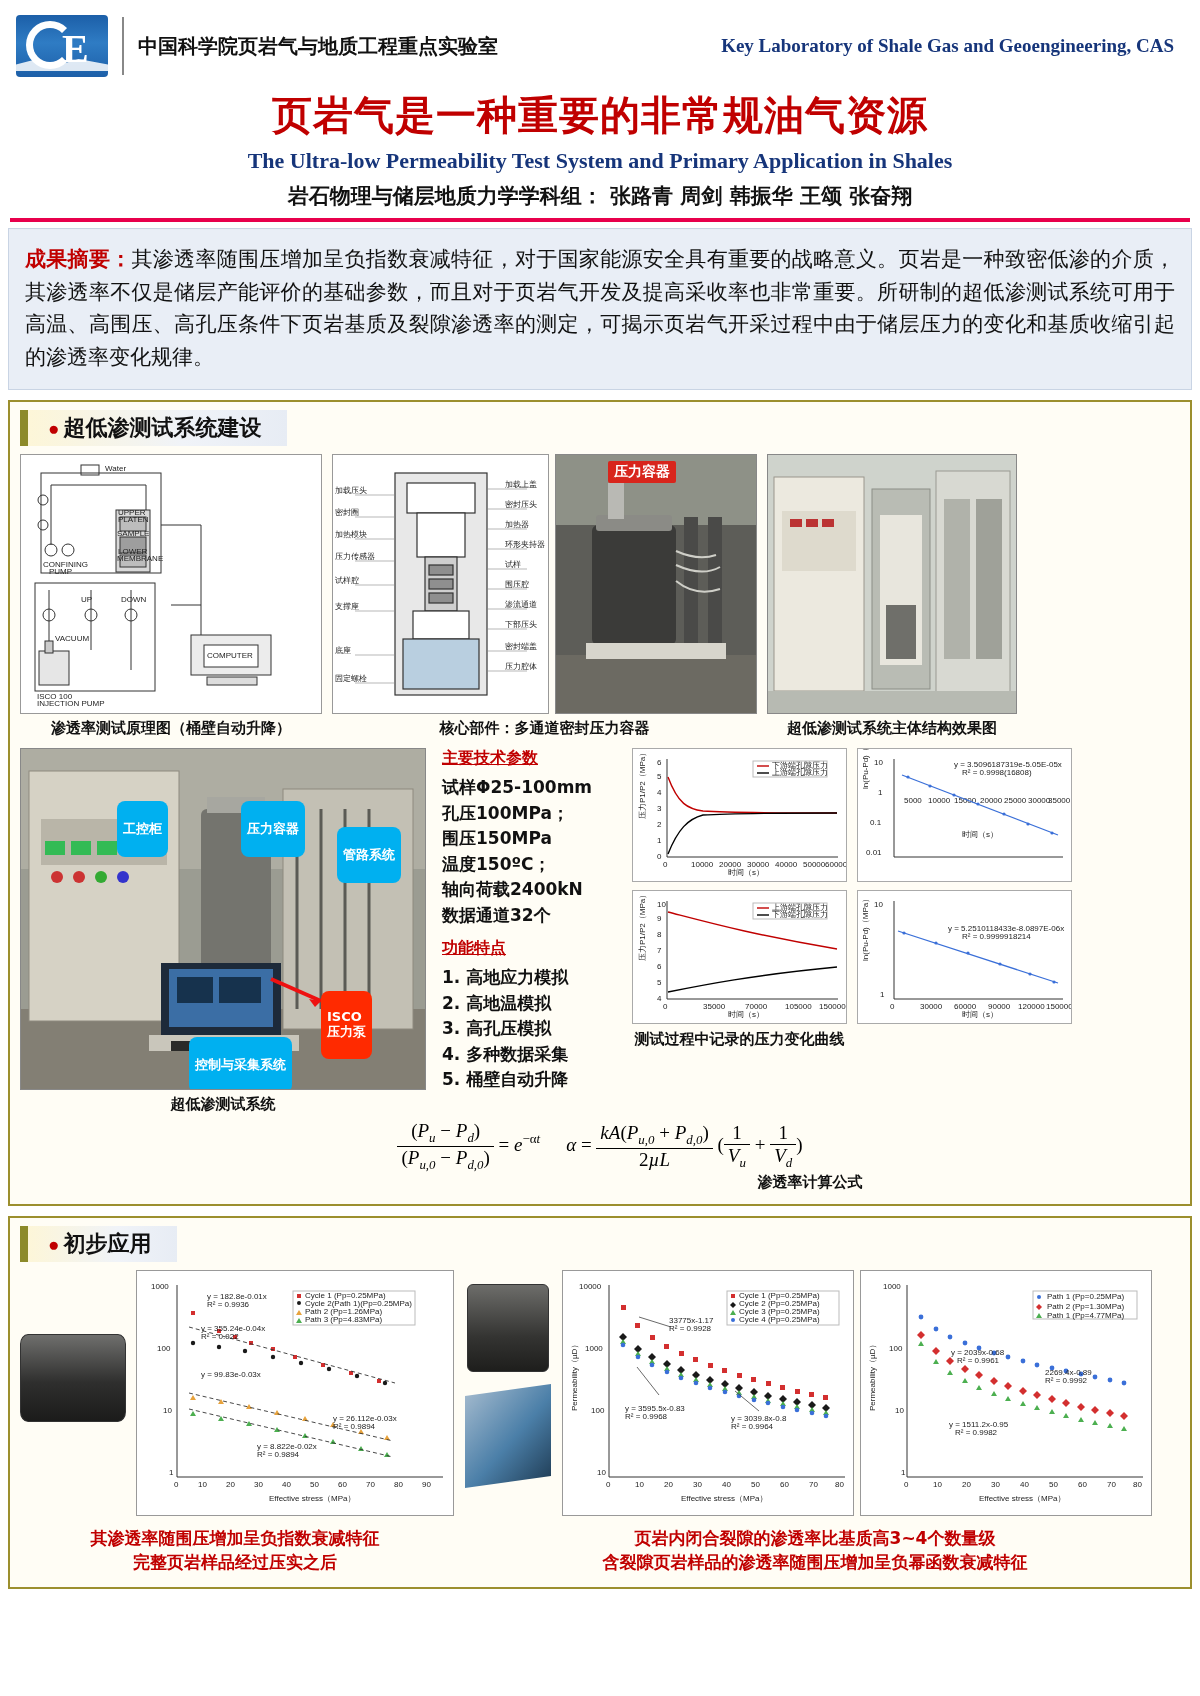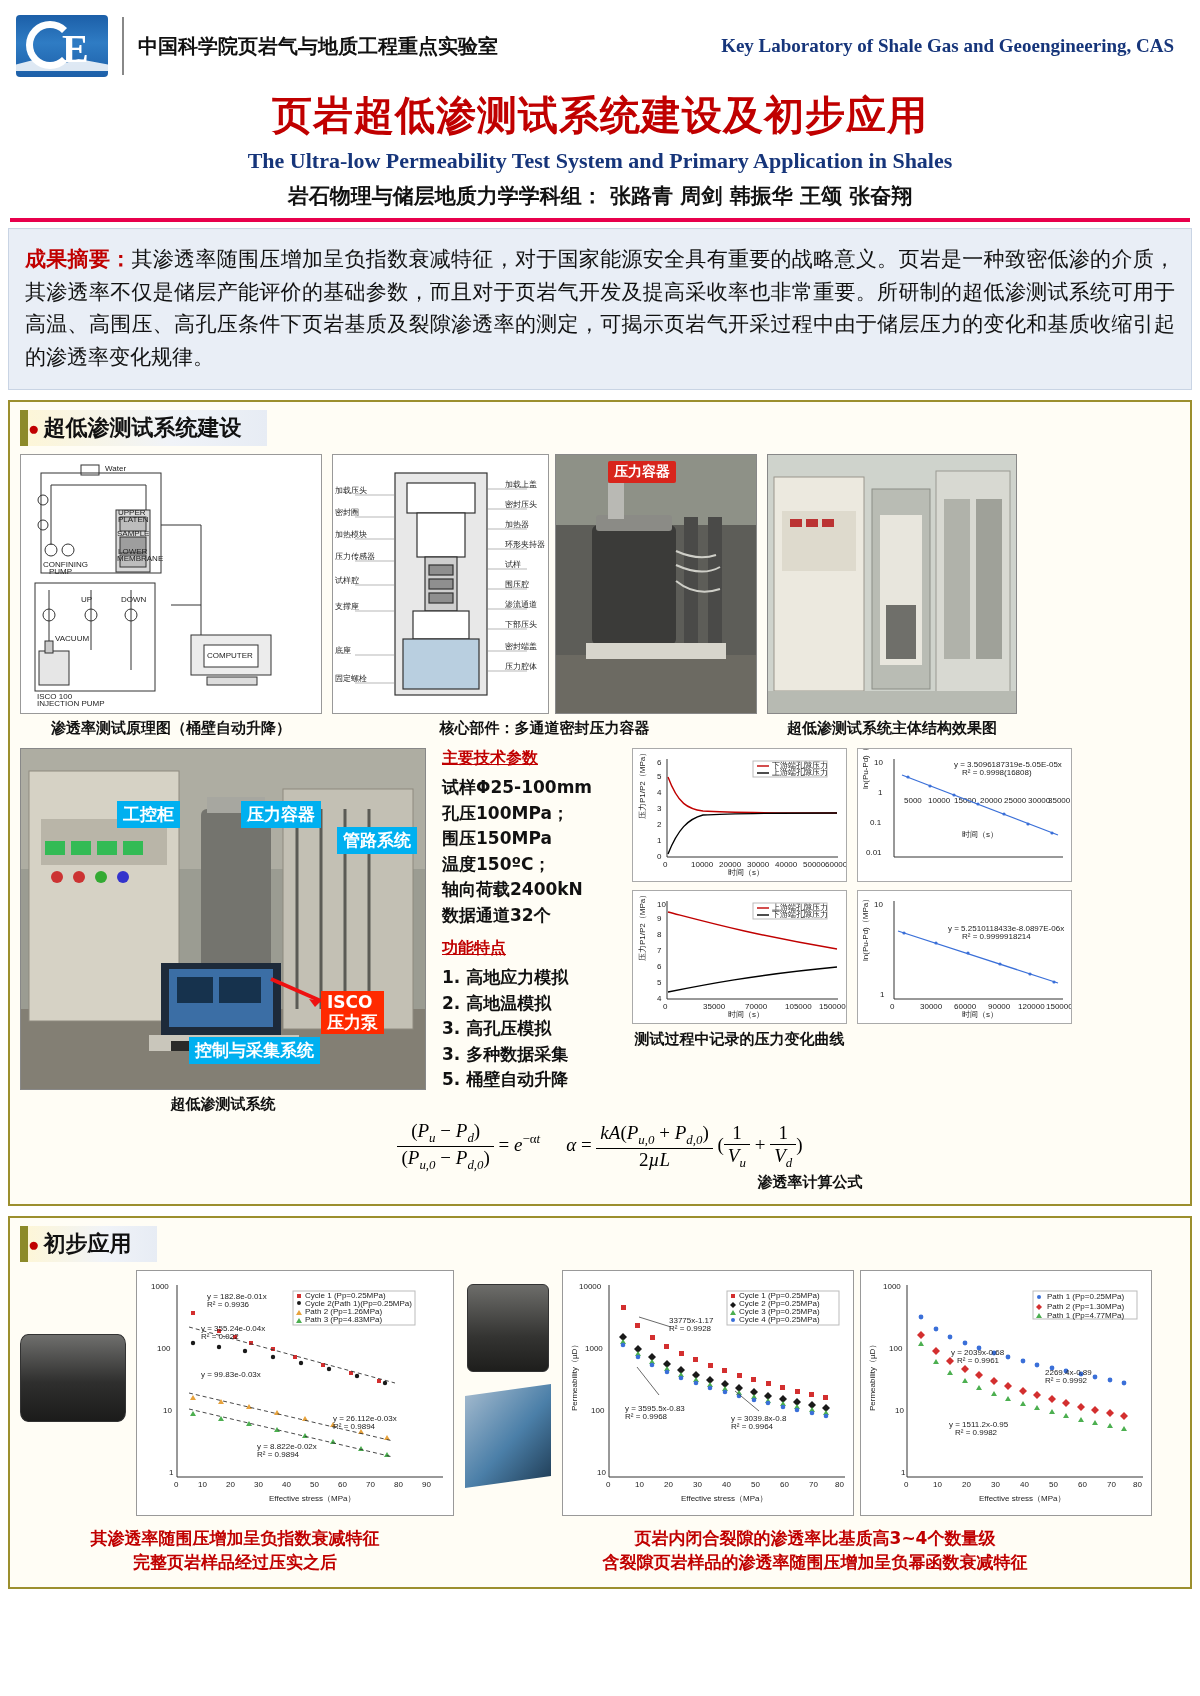--- a/index.html
+++ b/index.html
@@ -70,21 +70,21 @@
   }
   .abstract .lead{color:#c00000;font-weight:bold;}
 
   
   .section{
     margin:10px 8px 0 8px;border:2px solid #9c8f2e;background:#fffdf5;
     box-sizing:border-box;padding:8px 10px 12px 10px;position:relative;
   }
   .sec-head{
     display:inline-block;background:linear-gradient(90deg,#fdf6d8 0%,#f0f3f8 60%,#e7ecf4 100%);
-    border-left:8px solid #8c8a2a;padding:3px 26px 3px 0;margin-bottom:8px;
+    border-left:8px solid #8c8a2a;padding:3px 26px 3px 20px;margin-bottom:8px;
   }
   .sec-head .dot{color:#c00000;font-size:19px;margin-right:4px;}
   .sec-head .txt{font-family:"DejaVu Sans",sans-serif;font-weight:bold;font-size:22px;color:#111;}
 
   .row{display:flex;gap:10px;align-items:flex-start;}
   .cap{
     text-align:center;font-family:"DejaVu Sans",sans-serif;font-size:15px;
     color:#111;margin-top:5px;font-weight:bold;
   }
 
@@ -104,21 +104,21 @@
     position:absolute;left:52px;top:6px;background:#d8251c;color:#fff;
     font-family:"DejaVu Sans",sans-serif;font-weight:bold;font-size:14px;padding:2px 6px;border-radius:2px;
   }
   
   .f4{width:248px;height:258px;background:#cfd3cc;}
 
   
   .f5{width:404px;height:340px;background:#8d8f86;position:relative;}
   .tag{
     position:absolute;background:#00b0f0;color:#fff;font-family:"DejaVu Sans",sans-serif;
-    font-weight:bold;font-size:17px;padding:2px 6px;border-radius:0;white-space:nowrap;
+    font-weight:bold;font-size:13px;padding:19px 6px;border-radius:8px;white-space:nowrap;
   }
   .tag.red{background:#ff2a00;}
   .params{width:186px;padding-left:6px;box-sizing:border-box;}
   .params h4{
     margin:0 0 6px 0;color:#c00000;font-family:Liberation Serif, serif;font-size:16px;
     font-weight:bold;text-decoration:underline;
   }
   .params ul{margin:0;padding:0;list-style:none;}
   .params li{
     font-family:"DejaVu Sans",sans-serif;font-size:17px;font-weight:bold;color:#111;line-height:1.5;
@@ -161,21 +161,21 @@
       <div class="g"></div>
       <div class="e">E</div>
       <div class="wave"></div>
     </div>
     <div class="hdr-divider"></div>
     <div class="hdr-cn">中国科学院页岩气与地质工程重点实验室</div>
     <div class="hdr-en">Key Laboratory of Shale Gas and Geoengineering, CAS</div>
   </div>
 
   <div class="title-block">
-    <div class="title-cn">页岩超低渗测试系统建设及初步应用</div>
+    <div class="title-cn">页岩气是一种重要的非常规油气资源</div>
     <div class="title-en">The Ultra-low Permeability Test System and Primary Application in Shales</div>
     <div class="authors">岩石物理与储层地质力学学科组： 张路青  周剑  韩振华  王颂  张奋翔</div>
   </div>
   <div class="red-rule"></div>
 
   <div class="abstract">
     <p><span class="lead">成果摘要：</span><span>其渗透率随围压增加呈负指数衰减特征，对于国家能源安全具有重要的战略意义。页岩是一种致密低渗的介质，其渗透率不仅是储层产能评价的基础参数，而且对于页岩气开发及提高采收率也非常重要。所研制的超低渗测试系统可用于高温、高围压、高孔压条件下页岩基质及裂隙渗透率的测定，可揭示页岩气开采过程中由于储层压力的变化和基质收缩引起的渗透率变化规律。</span></p>
   </div>
 
   <div class="section">
@@ -376,21 +376,21 @@
           <li>围压150MPa</li>
           <li>温度150ºC；</li>
           <li>轴向荷载2400kN</li>
           <li>数据通道32个</li>
         </ul>
         <h4 style="margin-top:10px;">功能特点</h4>
         <ul>
           <li>1. 高地应力模拟</li>
           <li>2. 高地温模拟</li>
           <li>3. 高孔压模拟</li>
-          <li>3. 多种数据采集</li>
+          <li>4. 多种数据采集</li>
           <li>5. 桶壁自动升降</li>
         </ul>
       </div>
 
       <div class="charts-mid">
         <div class="mini">
           <svg width="213" height="128" viewBox="0 0 213 128">
             <rect width="213" height="128" fill="#fff"></rect>
             <g stroke="#333" stroke-width="1" fill="none">
               <path d="M34 10 V108 H205"></path>

